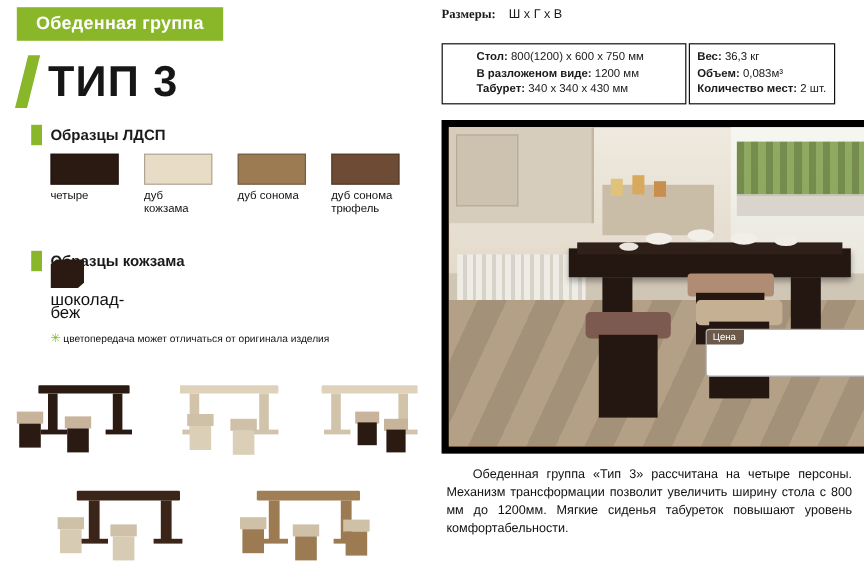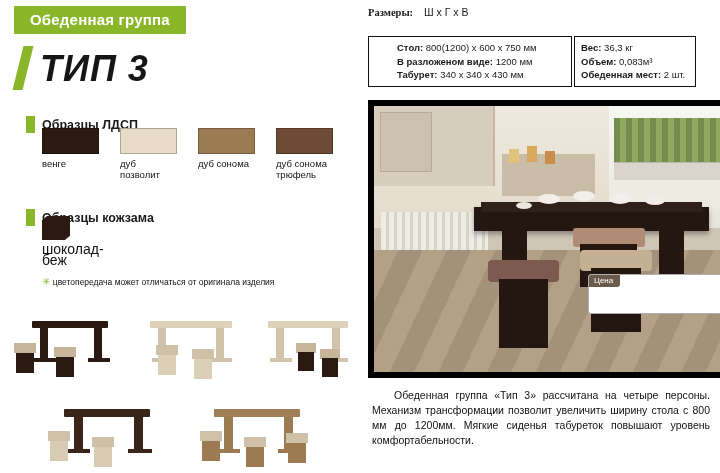--- a/index.html
+++ b/index.html
@@ -19,21 +19,21 @@
 
   .title-banner {
     position:absolute; left:14px; top:6px;
     background:#8ab72a;
     color:#ffffff;
     font-size:15px; font-weight:bold;
     padding:5px 16px 6px 16px;
     letter-spacing:0.2px;
   }
 
-  .type-row { position:absolute; left:18px; top:46px; display:flex; align-items:flex-end;font-style:italic; }
+  .type-row { position:absolute; left:18px; top:46px; display:flex; align-items:center; }
   .type-slash {
     width:10px; height:44px; background:#8ab72a;
     transform:skewX(-14deg); margin-right:12px;
   }
   .type-title { font-size:36px; font-weight:bold; letter-spacing:1px; color:#161616; }
 
   .section-head {
     position:absolute; display:flex; align-items:center;
   }
   .section-head .bar { width:9px; height:17px; background:#8ab72a; margin-right:7px; }
@@ -103,34 +103,34 @@
 
   <div class="left">
 
     <div class="title-banner">Обеденная группа</div>
 
     <div class="type-row">
       <div class="type-slash"></div>
       <div class="type-title">ТИП 3</div>
     </div>
 
-    <div class="section-head" style="left:26px; top:104px;margin-top:12px;">
+    <div class="section-head" style="left:26px; top:104px;">
       <div class="bar"></div>
       <div class="txt">Образцы ЛДСП</div>
     </div>
 
     <div class="swatch-row" style="left:42px; top:128px;">
       <div class="swatch">
         <div class="chip" style="background:#2b1a12"></div>
-        <div class="lbl">венге</div>
+        <div class="lbl">четыре</div>
       </div>
       <div class="swatch">
         <div class="chip" style="background:#e8dcc6"></div>
         <div class="lbl">
-          <span>дуб</span><br><span>позволит</span>
+          <span>дуб</span><br><span>кожзама</span>
         </div>
       </div>
       <div class="swatch">
         <div class="chip" style="background:#9c7b52"></div>
         <div class="lbl">
           <span>дуб сонома</span>
         </div>
       </div>
       <div class="swatch">
         <div class="chip" style="background:#6d4b34"></div>
@@ -262,21 +262,21 @@
         <span>1200 мм</span></div>
       <div><b>Табурет:</b>
         <span>340 х 340 х 430 мм</span></div>
     </div>
 
     <div class="specbox" style="left:214px; top:36px; width:122px;">
       <div><b>Вес:</b>
         <span>36,3 кг</span></div>
       <div><b>Объем:</b>
         <span>0,083м³</span></div>
-      <div><b>Обеденная мест:</b>
+      <div><b>Количество мест:</b>
         <span>2 шт.</span></div>
     </div>
 
     <div class="photo">
 
       <div class="ph" style="left:0;top:0;width:100%;height:46%;background:linear-gradient(#efe9df,#e3dacb);"></div>
 
       <div class="ph" style="right:0;top:0;width:34%;height:46%;background:linear-gradient(#f7f7f2,#e8e6dc);"></div>
 
       <div class="ph" style="right:4px;top:12px;width:112px;height:44px;background:repeating-linear-gradient(90deg,#5f7a33 0 6px,#7d9c48 6px 12px);opacity:.85;"></div>

